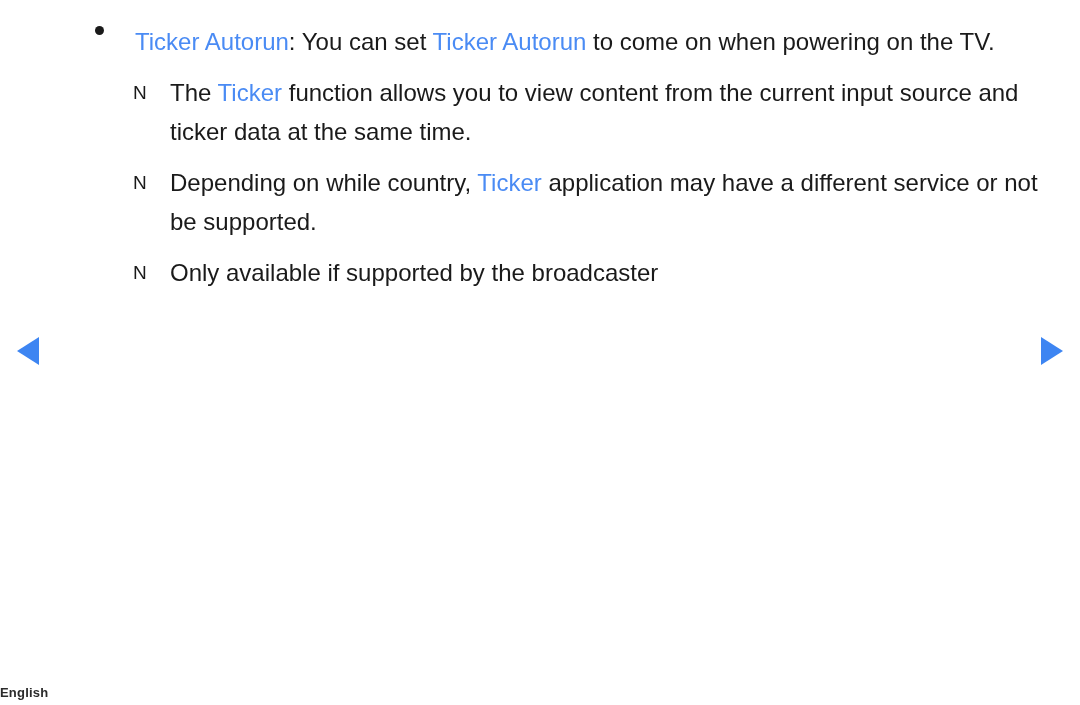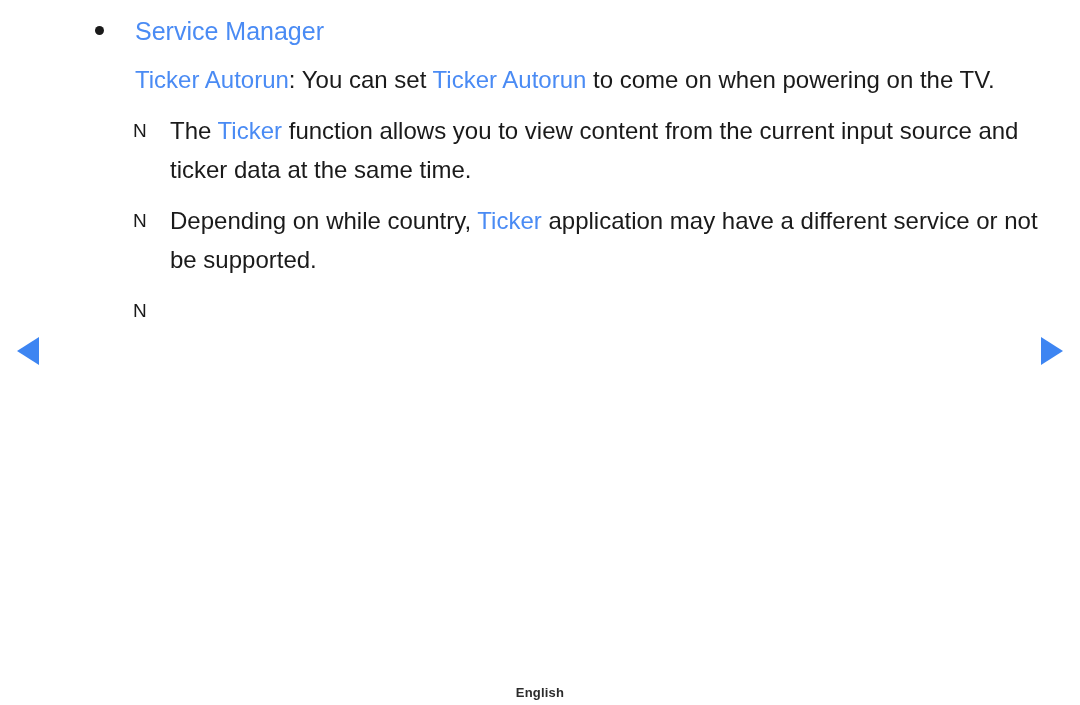--- a/index.html
+++ b/index.html
@@ -97,47 +97,45 @@
 
   .blue { color: #4a8bf4; }
   .dark { color: #1a1a1a; }
 
   
   .footer {
     position: absolute;
     left: 0;
     right: 0;
     bottom: 5px;
-    text-align: center;
     font-size: 13px;
     font-weight: bold;
     color: #2b2b2b;
     letter-spacing: 0.2px;
   }
 </style>
 </head>
 <body>
 
 <div class="page">
 
   <div class="nav-arrow prev"></div>
 
   <div class="nav-arrow next"></div>
 
   <div class="content">
 
     <div class="bullet-row">
       <span class="bullet-dot"></span>
-      <span class="bullet-title">Service Manager</span>
     </div>
 
     <div id="paragraphs">
         <div class="para"><span class="blue">Ticker Autorun</span><span class="dark">: You can set </span><span class="blue">Ticker Autorun</span><span class="dark"> to come on when powering on the TV.</span></div>
         <div class="para note"><span class="note-marker">N</span><span class="dark">The </span><span class="blue">Ticker</span><span class="dark"> function allows you to view content from the current input source and ticker data at the same time.</span></div>
         <div class="para note"><span class="note-marker">N</span><span class="dark">Depending on while country, </span><span class="blue">Ticker</span><span class="dark"> application may have a different service or not be supported.</span></div>
-        <div class="para note"><span class="note-marker">N</span></div>
+        <div class="para note"><span class="note-marker">N</span><span class="dark">Only available if supported by the broadcaster</span></div>
       </div>
 
   </div>
 
   <div class="footer">English</div>
 
 </div>
 
 </body></html>

